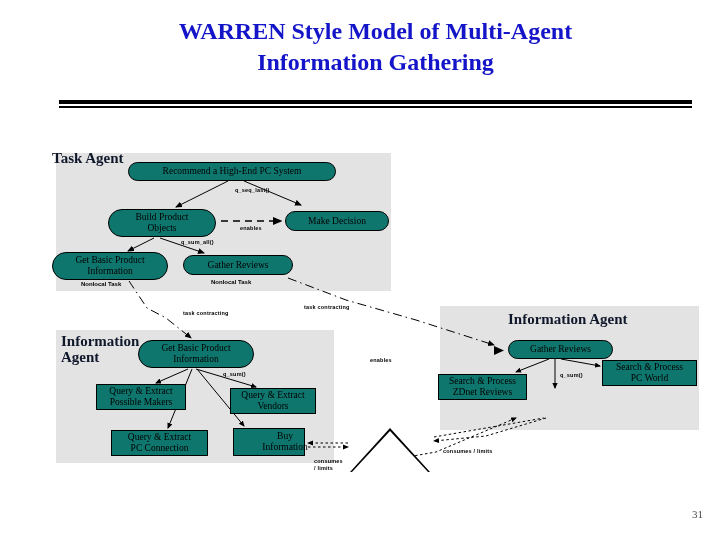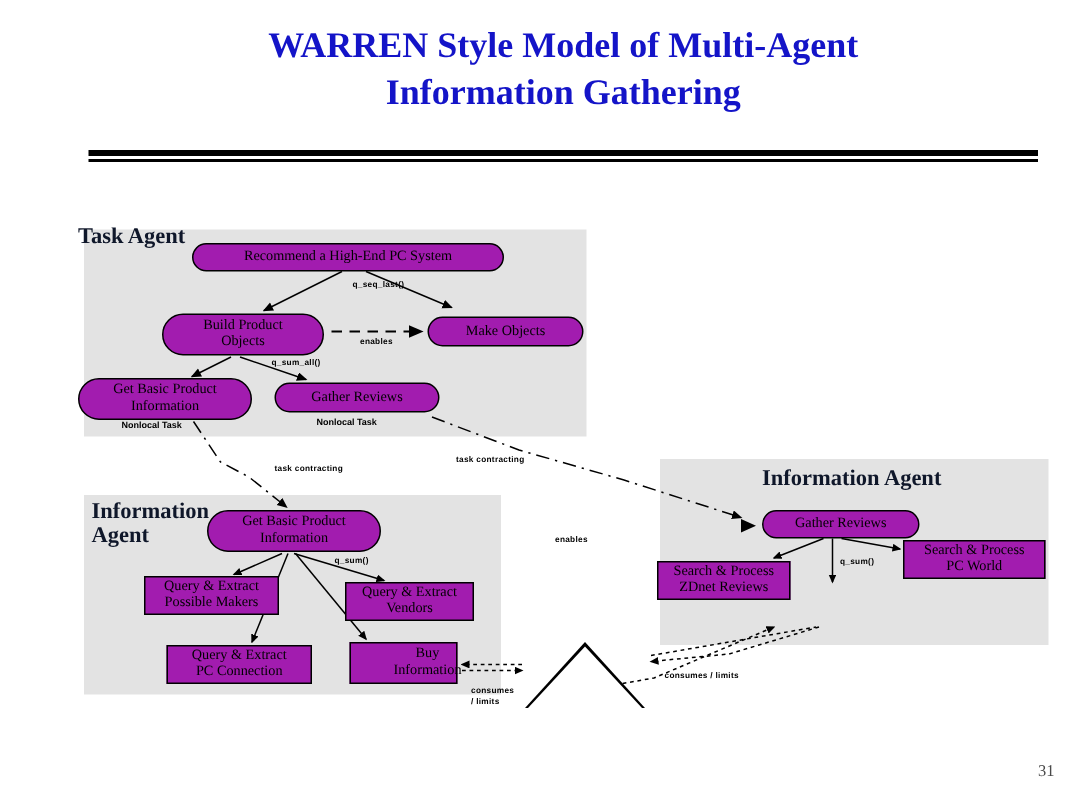--- a/index.html
+++ b/index.html
@@ -46,21 +46,21 @@
     white-space:pre-line;
   }
   #cap-task{left:36px;top:150px;}
   #cap-info-left{left:45px;top:333px;}
   #cap-info-right{left:492px;top:311px;}
 
   
   .node{
     position:absolute;
     border:1px solid #000;
-    background:#a21caf;
+    background:#0f766e;
     font-family:"Liberation Serif", serif;
     font-size:9.5px;
     color:#000;
     display:flex;
     align-items:center;
     justify-content:center;
     text-align:center;
     line-height:11px;
     white-space:pre-line;
     box-sizing:border-box;
@@ -212,21 +212,21 @@
   </svg>
 
   <div class="agent-caption" id="cap-task">Task Agent</div>
   <div class="agent-caption" id="cap-info-left">Information
 Agent</div>
   <div class="agent-caption" id="cap-info-right">Information Agent</div>
 
   <div class="node task" id="n-recommend">Recommend a High-End PC System</div>
   <div class="node task" id="n-build">Build Product
 Objects</div>
-  <div class="node task" id="n-decision">Make Objects</div>
+  <div class="node task" id="n-decision">Make Decision</div>
   <div class="node task" id="n-getbasic-ta">Get Basic Product
 Information</div>
   <div class="node task" id="n-gather-ta">Gather Reviews</div>
 
   <div class="node task" id="n-getbasic-ia">Get Basic Product
 Information</div>
   <div class="node method" id="n-makers">Query &amp; Extract
 Possible Makers</div>
   <div class="node method" id="n-vendors">Query &amp; Extract
 Vendors</div>

